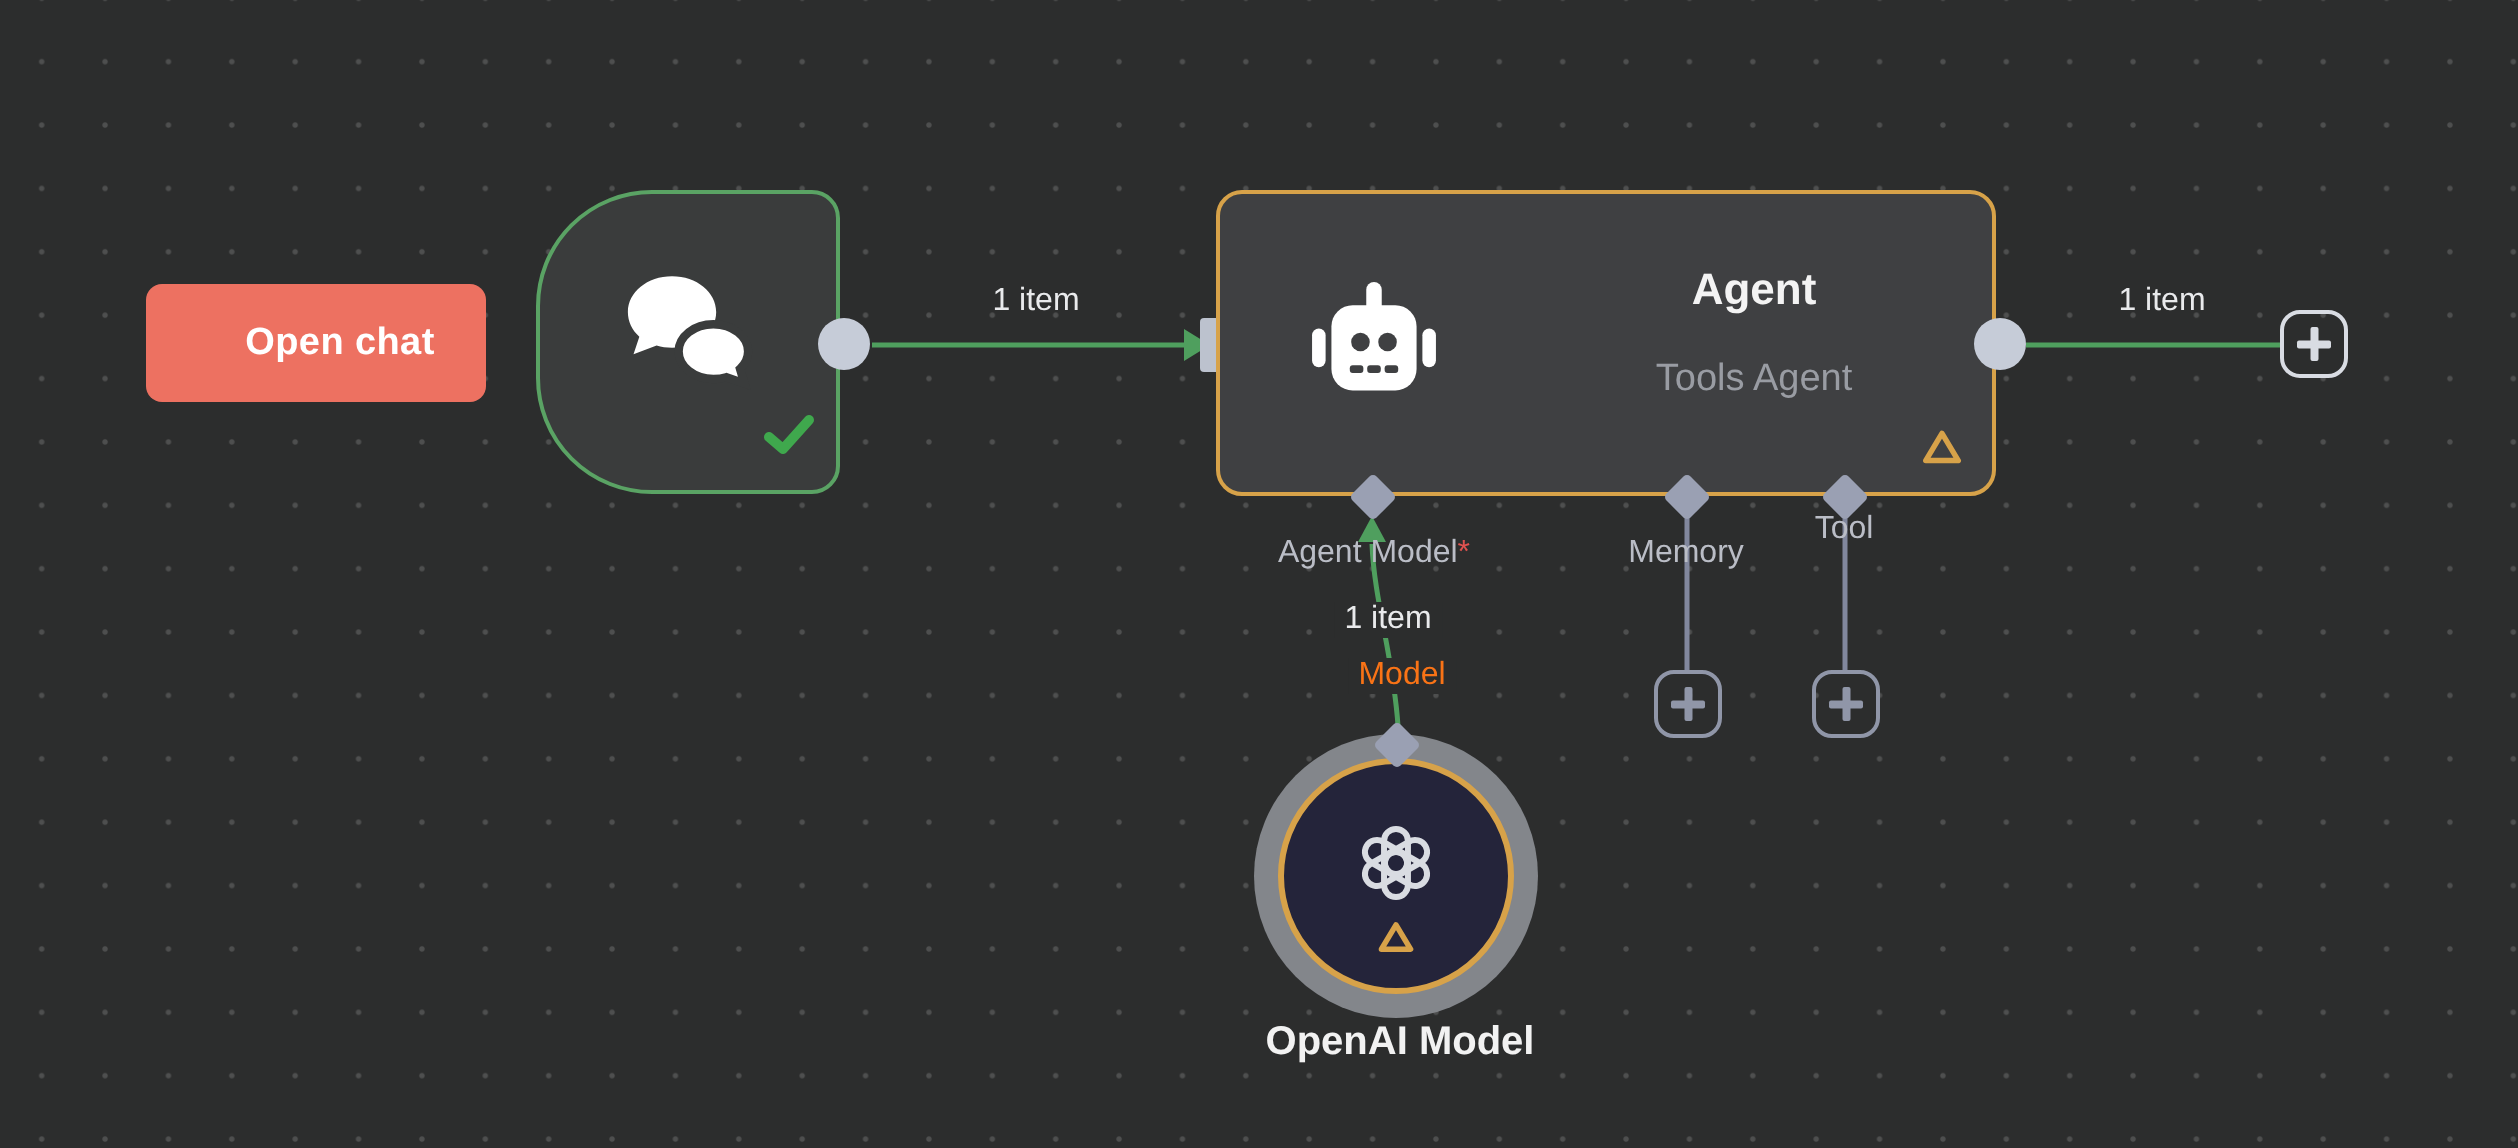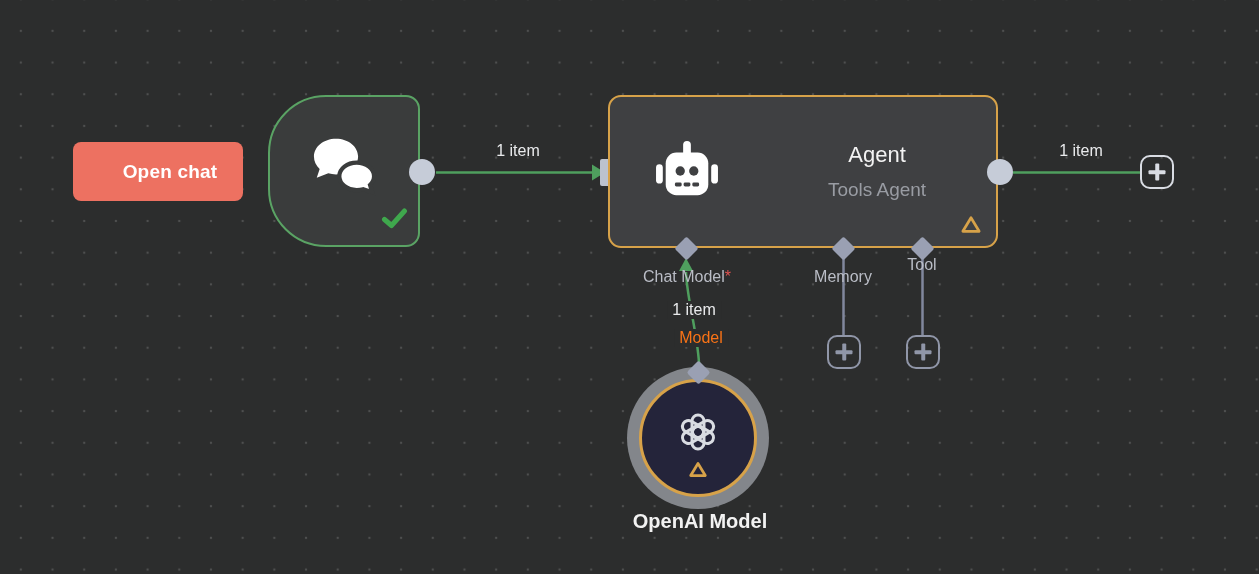--- a/index.html
+++ b/index.html
@@ -46,22 +46,22 @@
   .trigger-label { left:346px; top:261px; width:300px; }
   .openai-label  { left:700px; top:507px; white-space:nowrap; }
 
   
   .agent-node {
     position:absolute; left:608px; top:95px; width:390px; height:153px;
     background:#3f4042; border:2.5px solid #d7a249; border-radius:13px;
   }
   .agent-node .robot-icon { position:absolute; left:46px; top:44px; }
   .agent-title {
-    position:absolute; left:192px; top:45px; width:150px; text-align:center;
-    color:#f3f3f3; font-size:22px; font-weight:400;
+    position:absolute; left:192px; top:35px; width:150px; text-align:center;
+    color:#f3f3f3; font-size:22px; font-weight:700;
   }
   .agent-subtitle {
     position:absolute; left:192px; top:82px; width:150px; text-align:center;
     color:#999ca3; font-size:19px; font-weight:400;
   }
   .agent-node .warning-icon { position:absolute; right:14px; bottom:8px; }
 
   
   .conn-circle {
     position:absolute; width:26px; height:26px; border-radius:50%;
@@ -180,21 +180,21 @@
     </span>
   </div>
 
   <div class="conn-circle" style="left:987px; top:159px;"></div>
 
   <div class="diamond" style="left:678px; top:240px;"></div>
   <div class="diamond" style="left:835px; top:240px;"></div>
   <div class="diamond" style="left:914px; top:240px;"></div>
 
   <div class="port-label" style="left:687px; top:268px;">
-    <span>Chat Model</span><span class="req">*</span>
+    <span>Agent Model</span><span class="req">*</span>
   </div>
   <div class="port-label" style="left:843px; top:268px;">
     <span>Memory</span><span class="req"></span>
   </div>
   <div class="port-label" style="left:922px; top:256px;text-align:center;">
     <span>Tool</span><span class="req"></span>
   </div>
 
   <div class="wire-label masked" style="left:694px; top:301px;">1 item</div>
   <div class="wire-label dim masked" style="left:701px; top:329px;">Model</div>

